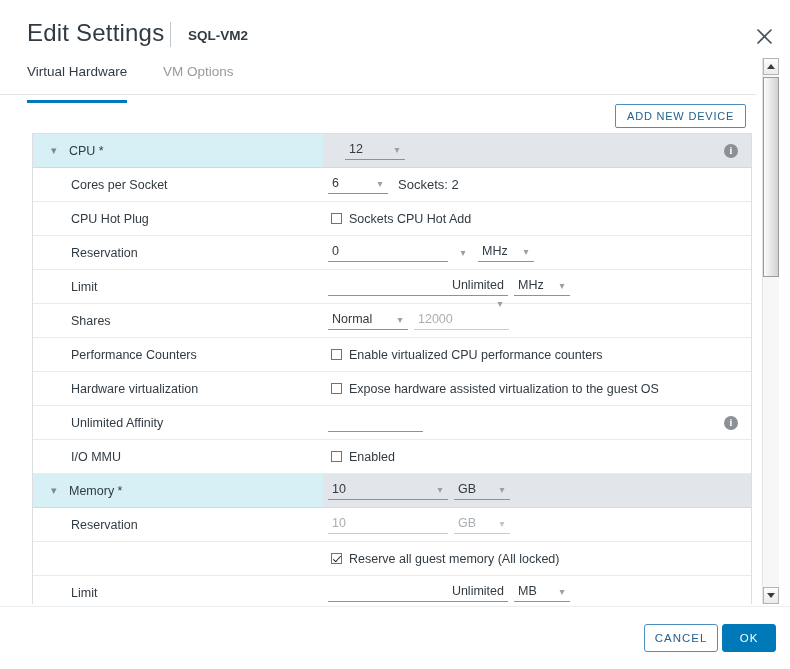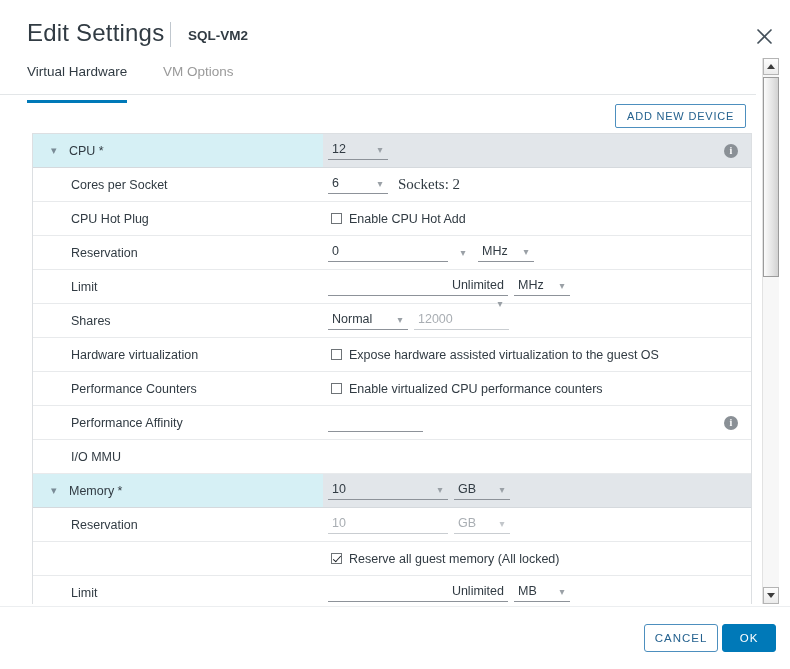--- a/index.html
+++ b/index.html
@@ -197,42 +197,42 @@
     width: 16px;
     text-align: center;
     color: #9aa0a6;
     font-size: 10px;
     line-height: 17px;
     padding-bottom: 1px;
     cursor: pointer;
   }
   .ufield.disabled .chev { color: #c2c6ca; }
 
-  .w-num   { width: 60px;  justify-content: space-between; }
+  .w-num   { width: 60px;  justify-content: space-between; margin-left: 17px; }
   .w-num2  { width: 60px;  justify-content: space-between; }
   .w-res   { width: 120px; }
   .w-unit  { width: 56px;  justify-content: space-between; }
   .w-unlim { width: 180px; justify-content: space-between; flex-direction: column; }
   .w-sel   { width: 80px;  justify-content: space-between; align-items: center; }
   .w-plain { width: 95px; }
   .w-aff   { width: 95px; }
   .w-mem   { width: 120px; justify-content: space-between; }
   .w-memres{ width: 120px; justify-content: space-between; }
 
   .chev-free {
     color: #9aa0a6;
     font-size: 10px;
     width: 18px;
     text-align: center;
     display: inline-block;
     margin-right: 6px;
     cursor: pointer;
   }
 
-  .plain-txt { font-size: 15px; color: #313b43; margin-left: 4px; font-family: Liberation Serif, serif; }
+  .plain-txt { font-size: 13px; color: #313b43; margin-left: 4px; }
 
   
   .cb-wrap {
     display: inline-flex;
     align-items: center;
     cursor: pointer;
     margin-left: 3px;
   }
   .cb {
     width: 11px; height: 11px;
@@ -399,21 +399,21 @@
         </span>
         <span class="plain-txt">Sockets: 2</span>
       </div>
     </div>
 
     <div class="row">
       <div class="cell-label indent">CPU Hot Plug</div>
       <div class="cell-value">
         <span class="cb-wrap">
           <span class="cb"></span>
-          <span class="cb-label">Enable CPU Hot Add</span>
+          <span class="cb-label">Sockets CPU Hot Add</span>
         </span>
       </div>
     </div>
 
     <div class="row">
       <div class="cell-label indent">Reservation</div>
       <div class="cell-value">
         <span class="ufield w-res">
           <span class="txt">0</span>
         </span>
@@ -446,51 +446,57 @@
           <span class="txt">Normal</span>
           <span class="chev">▾</span>
         </span>
         <span class="ufield w-plain disabled">
           <span class="txt">12000</span>
         </span>
       </div>
     </div>
 
     <div class="row">
+      <div class="cell-label indent">Performance Counters</div>
+      <div class="cell-value">
+        <span class="cb-wrap">
+          <span class="cb"></span>
+          <span class="cb-label">Enable virtualized CPU performance counters</span>
+        </span>
+      </div>
+    </div>
+
+    <div class="row">
       <div class="cell-label indent">Hardware virtualization</div>
       <div class="cell-value">
         <span class="cb-wrap">
           <span class="cb"></span>
           <span class="cb-label">Expose hardware assisted virtualization to the guest OS</span>
         </span>
       </div>
     </div>
 
     <div class="row">
-      <div class="cell-label indent">Performance Counters</div>
+      <div class="cell-label indent">Unlimited Affinity</div>
+      <div class="cell-value">
+        <span class="ufield w-aff">
+          <span class="txt"></span>
+        </span>
+        <span class="info-icon">i</span>
+      </div>
+    </div>
+
+    <div class="row">
+      <div class="cell-label indent">I/O MMU</div>
       <div class="cell-value">
         <span class="cb-wrap">
           <span class="cb"></span>
-          <span class="cb-label">Enable virtualized CPU performance counters</span>
-        </span>
-      </div>
-    </div>
-
-    <div class="row">
-      <div class="cell-label indent">Performance Affinity</div>
-      <div class="cell-value">
-        <span class="ufield w-aff">
-          <span class="txt"></span>
-        </span>
-        <span class="info-icon">i</span>
-      </div>
-    </div>
-
-    <div class="row">
-      <div class="cell-label indent">I/O MMU</div>
+          <span class="cb-label">Enabled</span>
+        </span>
+      </div>
     </div>
 
     <div class="row section">
       <div class="cell-label">
         <span class="caret">▾</span>
         <span class="sec-name">Memory *</span>
       </div>
       <div class="cell-value">
         <span class="ufield w-mem">
           <span class="txt">10</span>

